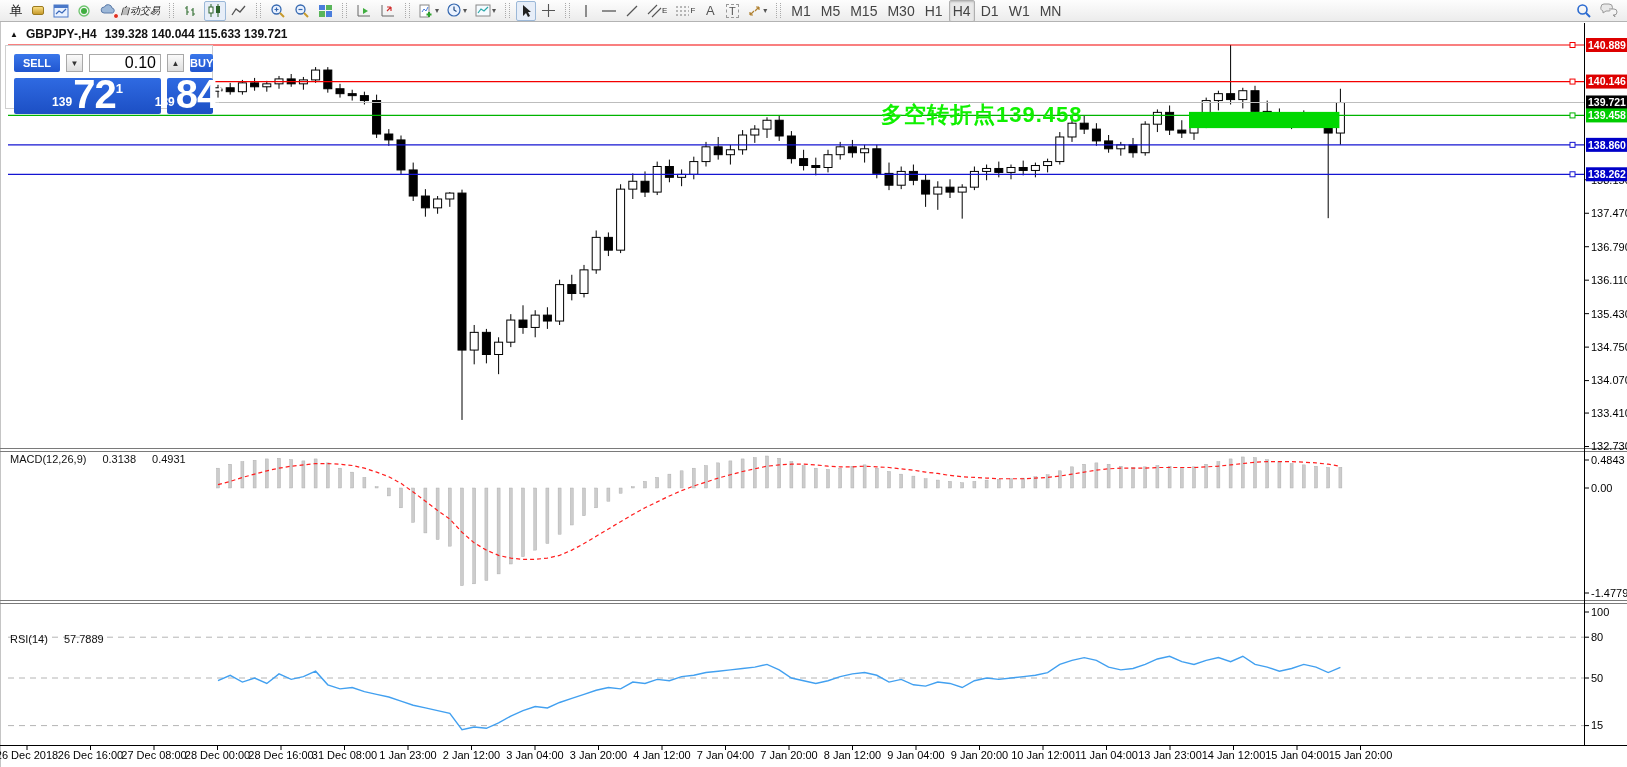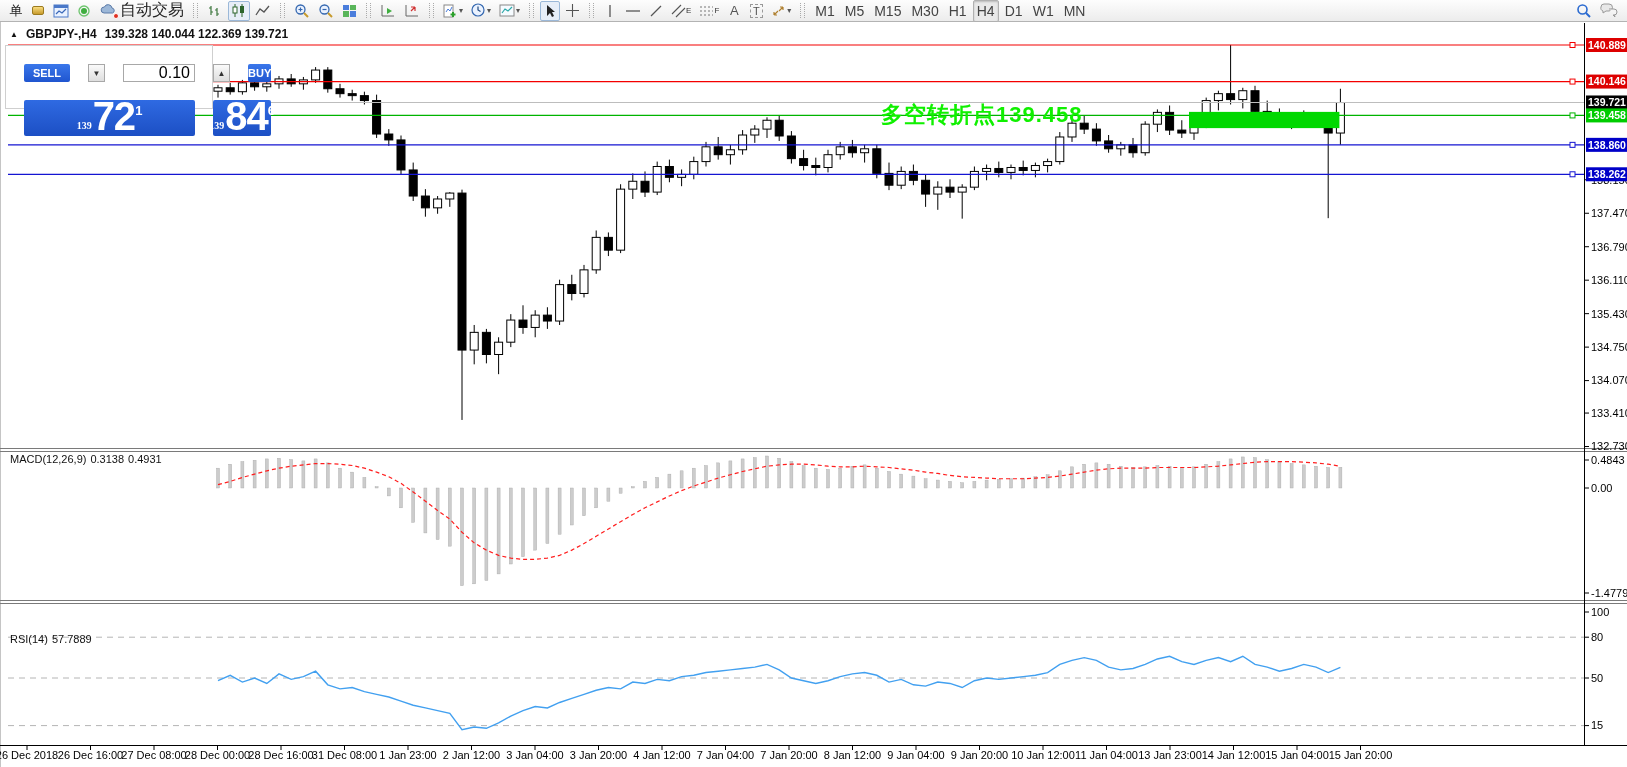--- a/index.html
+++ b/index.html
@@ -27,44 +27,44 @@
   .cloud-wrap .dot { position:absolute; right:-2px; bottom:0; width:6px; height:6px;
     background:#e03020; border-radius:50%; border:1px solid #fff; }
 
   
   .symbol-bar { position:absolute; top:27px; left:10px; z-index:20; font-size:12px;
     font-weight:600; color:#111; display:flex; gap:8px; align-items:center; }
   .symbol-bar .tri { font-size:8px; }
 
   
   .trade-panel { position:absolute; top:45px; left:5px; width:208px; height:64px;
-    background:#fff; border:1px solid #cfcfcf; z-index:25; padding:18px;
+    background:#fff; border:1px solid #cfcfcf; z-index:25; padding:8px;
     display:grid; grid-template-columns:46px 17px 72px 17px 1fr;
-    grid-template-rows:18px 1fr; gap:18px; }
+    grid-template-rows:18px 1fr; gap:6px; }
   .btn-blue { background:linear-gradient(#3a77ea,#1f55cf); color:#fff; font-size:11px;
     font-weight:700; display:flex; align-items:center; justify-content:center;
     border-radius:2px; }
   .vol-step { background:linear-gradient(#fafafa,#dedede); border:1px solid #a8a8a8;
     display:flex; align-items:center; justify-content:center; font-size:8px; color:#333; }
   .vol-box { background:#fff; border:1px solid #a8a8a8; font-size:12px; color:#111; }
   .vol-box input { width:100%; height:100%; border:none; outline:none; text-align:right;
     padding-right:4px; font-size:16px; font-family:"Liberation Sans",sans-serif; }
   .price-panel { background:linear-gradient(#2f6ae2,#1c4fc4); color:#fff; border-radius:2px;
     display:flex; align-items:flex-end; justify-content:center; padding-bottom:3px; }
   .pp-sell { grid-column:1 / span 3; }
   .pp-buy  { grid-column:4 / span 2; }
-  .p-small { font-size:10px; font-weight:700; margin:0 1px 2px 0;font-family:Liberation Serif, serif; }
+  .p-small { font-size:12px; font-weight:700; margin:0 1px 2px 0; }
   .p-big   { font-size:40px; font-weight:700; line-height:0.82; letter-spacing:-1px; }
   .p-sup   { font-size:13px; font-weight:700; align-self:flex-start; margin-top:3px; }
 
   
   .annotation { position:absolute; left:881px; top:100px; z-index:15; font-size:22px;
     font-weight:700; color:#10f000; letter-spacing:1px; }
   .ind-label { position:absolute; left:10px; z-index:15; font-size:11px; color:#111; }
-  .ind-label span { margin-right:4px; }
+  .ind-label span { margin-right:16px; }
   #macd-label { top:453px; }
   #rsi-label  { top:633px; }
 
   svg.chart { position:absolute; top:0; left:0; z-index:5; }
   .chart-frame { position:absolute; top:22px; left:0; width:1627px; height:745px;
     border-left:1px solid #c5c5c5; z-index:1; }
 </style>
 </head>
 <body>
 
@@ -91,21 +91,21 @@
           <path d="M12 7a5 5 0 0 1-10 0" fill="none" stroke="#6cc46c" stroke-width="1.3"></path>
         </svg>
     </div>
     <div class="tb">
       <span class="cloud-wrap">
         <svg width="17" height="13">
             <path d="M4 10a3 3 0 0 1 .4-6A4 4 0 0 1 12 5a2.6 2.6 0 0 1 .6 5Z" fill="#9db8d8" stroke="#5a7aa8"></path>
           </svg>
         <span class="dot"></span>
       </span>
-      <span style="font-size:16px;">自动交易</span>
+      <span style="font-size:10px;font-style:italic;">自动交易</span>
     </div>
 
     <div class="grip"></div>
 
     <div class="tb">
       <svg width="16" height="14">
           <path d="M4 2v9M2 4h2M4 8h2M10 4v8M8 6h2M10 10h2" stroke="#3c763c" stroke-width="1.2" fill="none"></path>
         </svg>
     </div>
     <div class="tb pressed">
@@ -269,21 +269,21 @@
           <path d="M9 6h5a2.5 2.5 0 0 1 0 6h-1l2 2-.5-2" fill="#f5f5f5" stroke="#999"></path>
         </svg>
     </div>
   </div>
 
   <div class="chart-frame"></div>
 
   <div class="symbol-bar">
     <span class="tri">▲</span>
     <span>GBPJPY-,H4</span>
-    <span>139.328 140.044 122.369 139.721</span>
+    <span>139.328 140.044 115.633 139.721</span>
   </div>
 
   <div class="trade-panel">
     <div class="btn-blue">SELL</div>
     <div class="vol-step">▼</div>
     <div class="vol-box">
       <input value="0.10" style="">
     </div>
     <div class="vol-step">▲</div>
     <div class="btn-blue">BUY</div>

